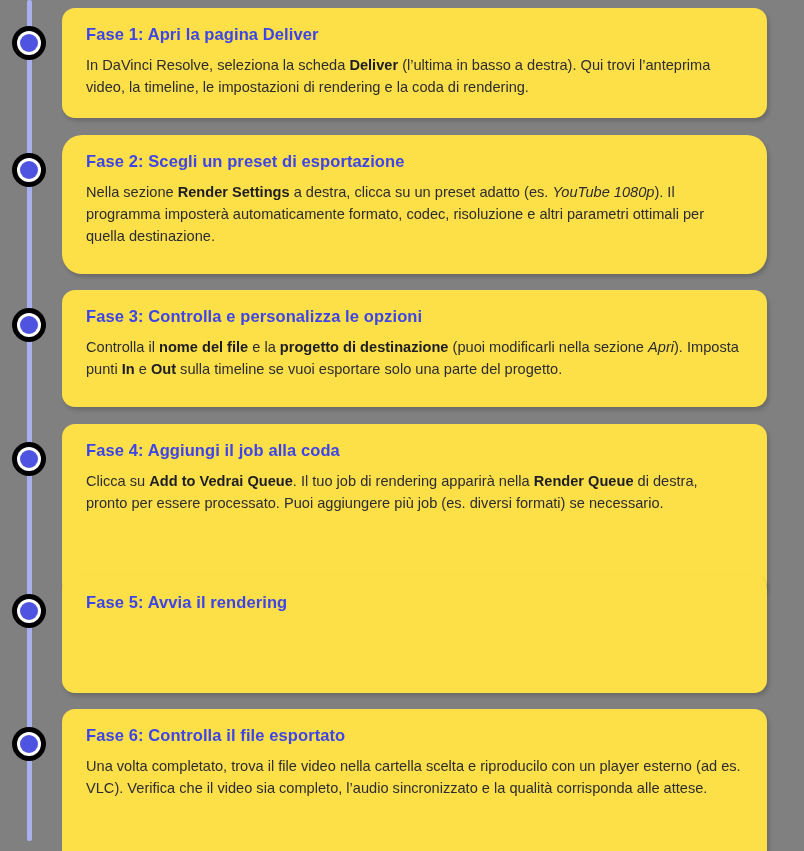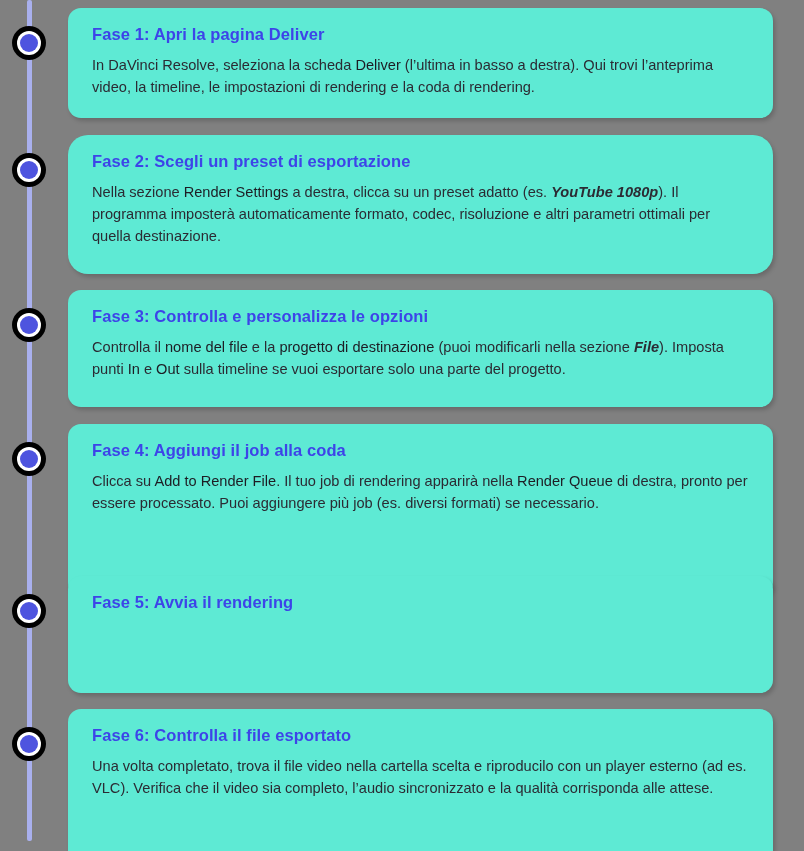--- a/index.html
+++ b/index.html
@@ -63,23 +63,23 @@
   .marker-core {
     width: 18px;
     height: 18px;
     border-radius: 50%;
     background: #4e54df;
   }
 
   
   .card {
     position: absolute;
-    left: 68px;
+    left: 62px;
     width: 705px;
-    background: #5eead4;
+    background: #fde047;
     border-radius: 13px;
     box-sizing: border-box;
     padding: 16px 24px 18px 24px;
     box-shadow: 2px 3px 4px rgba(0, 0, 0, 0.18);
   }
 
   .card-title {
     color: #3d44e8;
     font-size: 16.5px;
     font-weight: bold;
@@ -88,26 +88,25 @@
     letter-spacing: 0.1px;
   }
 
   .card-body {
     color: #2b2b33;
     font-size: 14.6px;
     line-height: 1.52;
     margin: 0;
   }
   .card-body b {
-    font-weight: normal;
+    font-weight: bold;
     color: #1d1d24;
   }
   .card-body i {
     font-style: italic;
-    font-weight: bold;
   }
 </style>
 </head>
 <body>
 
 <div id="timeline-root">
 
   <div id="timeline-rail"></div>
 
   <div class="timeline-row" style="top:0;">
@@ -135,33 +134,33 @@
   </div>
 
   <div class="timeline-row" style="top:0;">
     <div class="marker" style="top:308px;">
       <div class="marker-ring">
         <div class="marker-core"></div>
       </div>
     </div>
     <div class="card" style="top:290px; height:117px;">
       <div class="card-title">Fase 3: Controlla e personalizza le opzioni</div>
-      <div class="card-body">Controlla il <b>nome del file</b> e la <b>progetto di destinazione</b> (puoi modificarli nella sezione <i>File</i>). Imposta punti <b>In</b> e <b>Out</b> sulla timeline se vuoi esportare solo una parte del progetto.</div>
+      <div class="card-body">Controlla il <b>nome del file</b> e la <b>progetto di destinazione</b> (puoi modificarli nella sezione <i>Apri</i>). Imposta punti <b>In</b> e <b>Out</b> sulla timeline se vuoi esportare solo una parte del progetto.</div>
     </div>
   </div>
 
   <div class="timeline-row" style="top:0;">
     <div class="marker" style="top:442px;">
       <div class="marker-ring">
         <div class="marker-core"></div>
       </div>
     </div>
     <div class="card" style="top:424px; height:172px;">
       <div class="card-title">Fase 4: Aggiungi il job alla coda</div>
-      <div class="card-body">Clicca su <b>Add to Render File</b>. Il tuo job di rendering apparirà nella <b>Render Queue</b> di destra, pronto per essere processato. Puoi aggiungere più job (es. diversi formati) se necessario.</div>
+      <div class="card-body">Clicca su <b>Add to Vedrai Queue</b>. Il tuo job di rendering apparirà nella <b>Render Queue</b> di destra, pronto per essere processato. Puoi aggiungere più job (es. diversi formati) se necessario.</div>
     </div>
   </div>
 
   <div class="timeline-row" style="top:0;">
     <div class="marker" style="top:594px;">
       <div class="marker-ring">
         <div class="marker-core"></div>
       </div>
     </div>
     <div class="card" style="top:576px; height:117px;">

